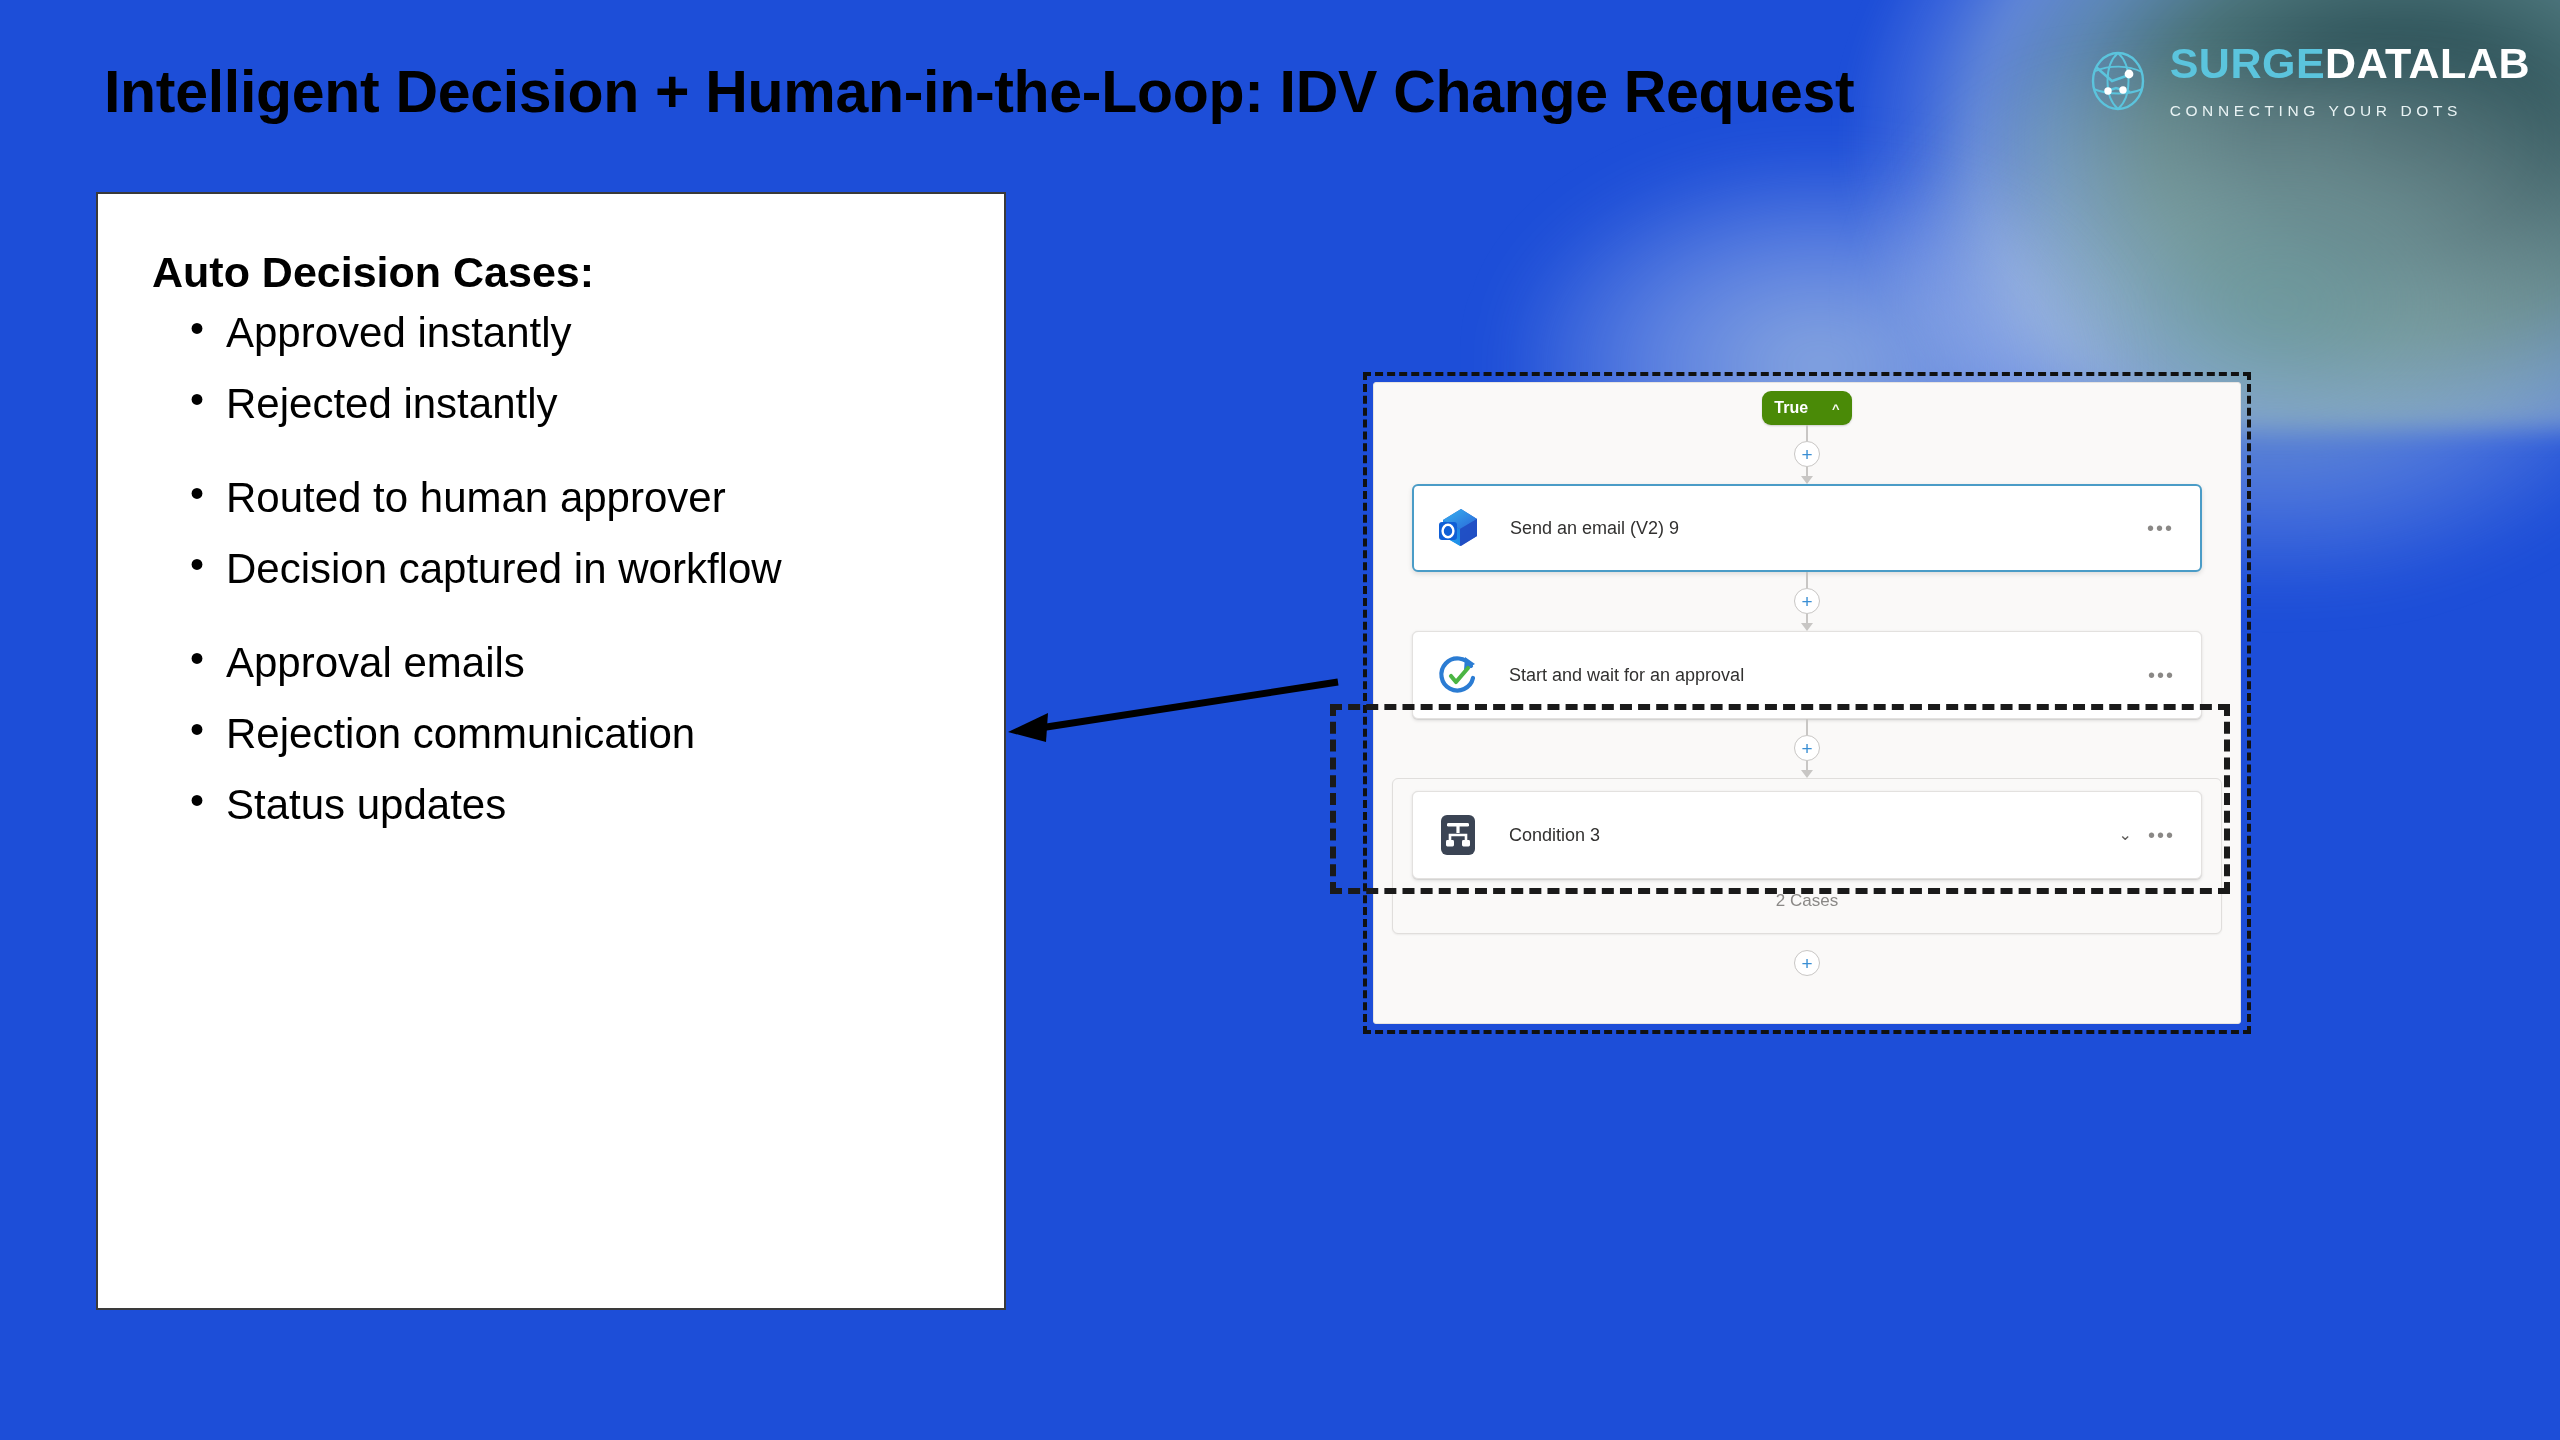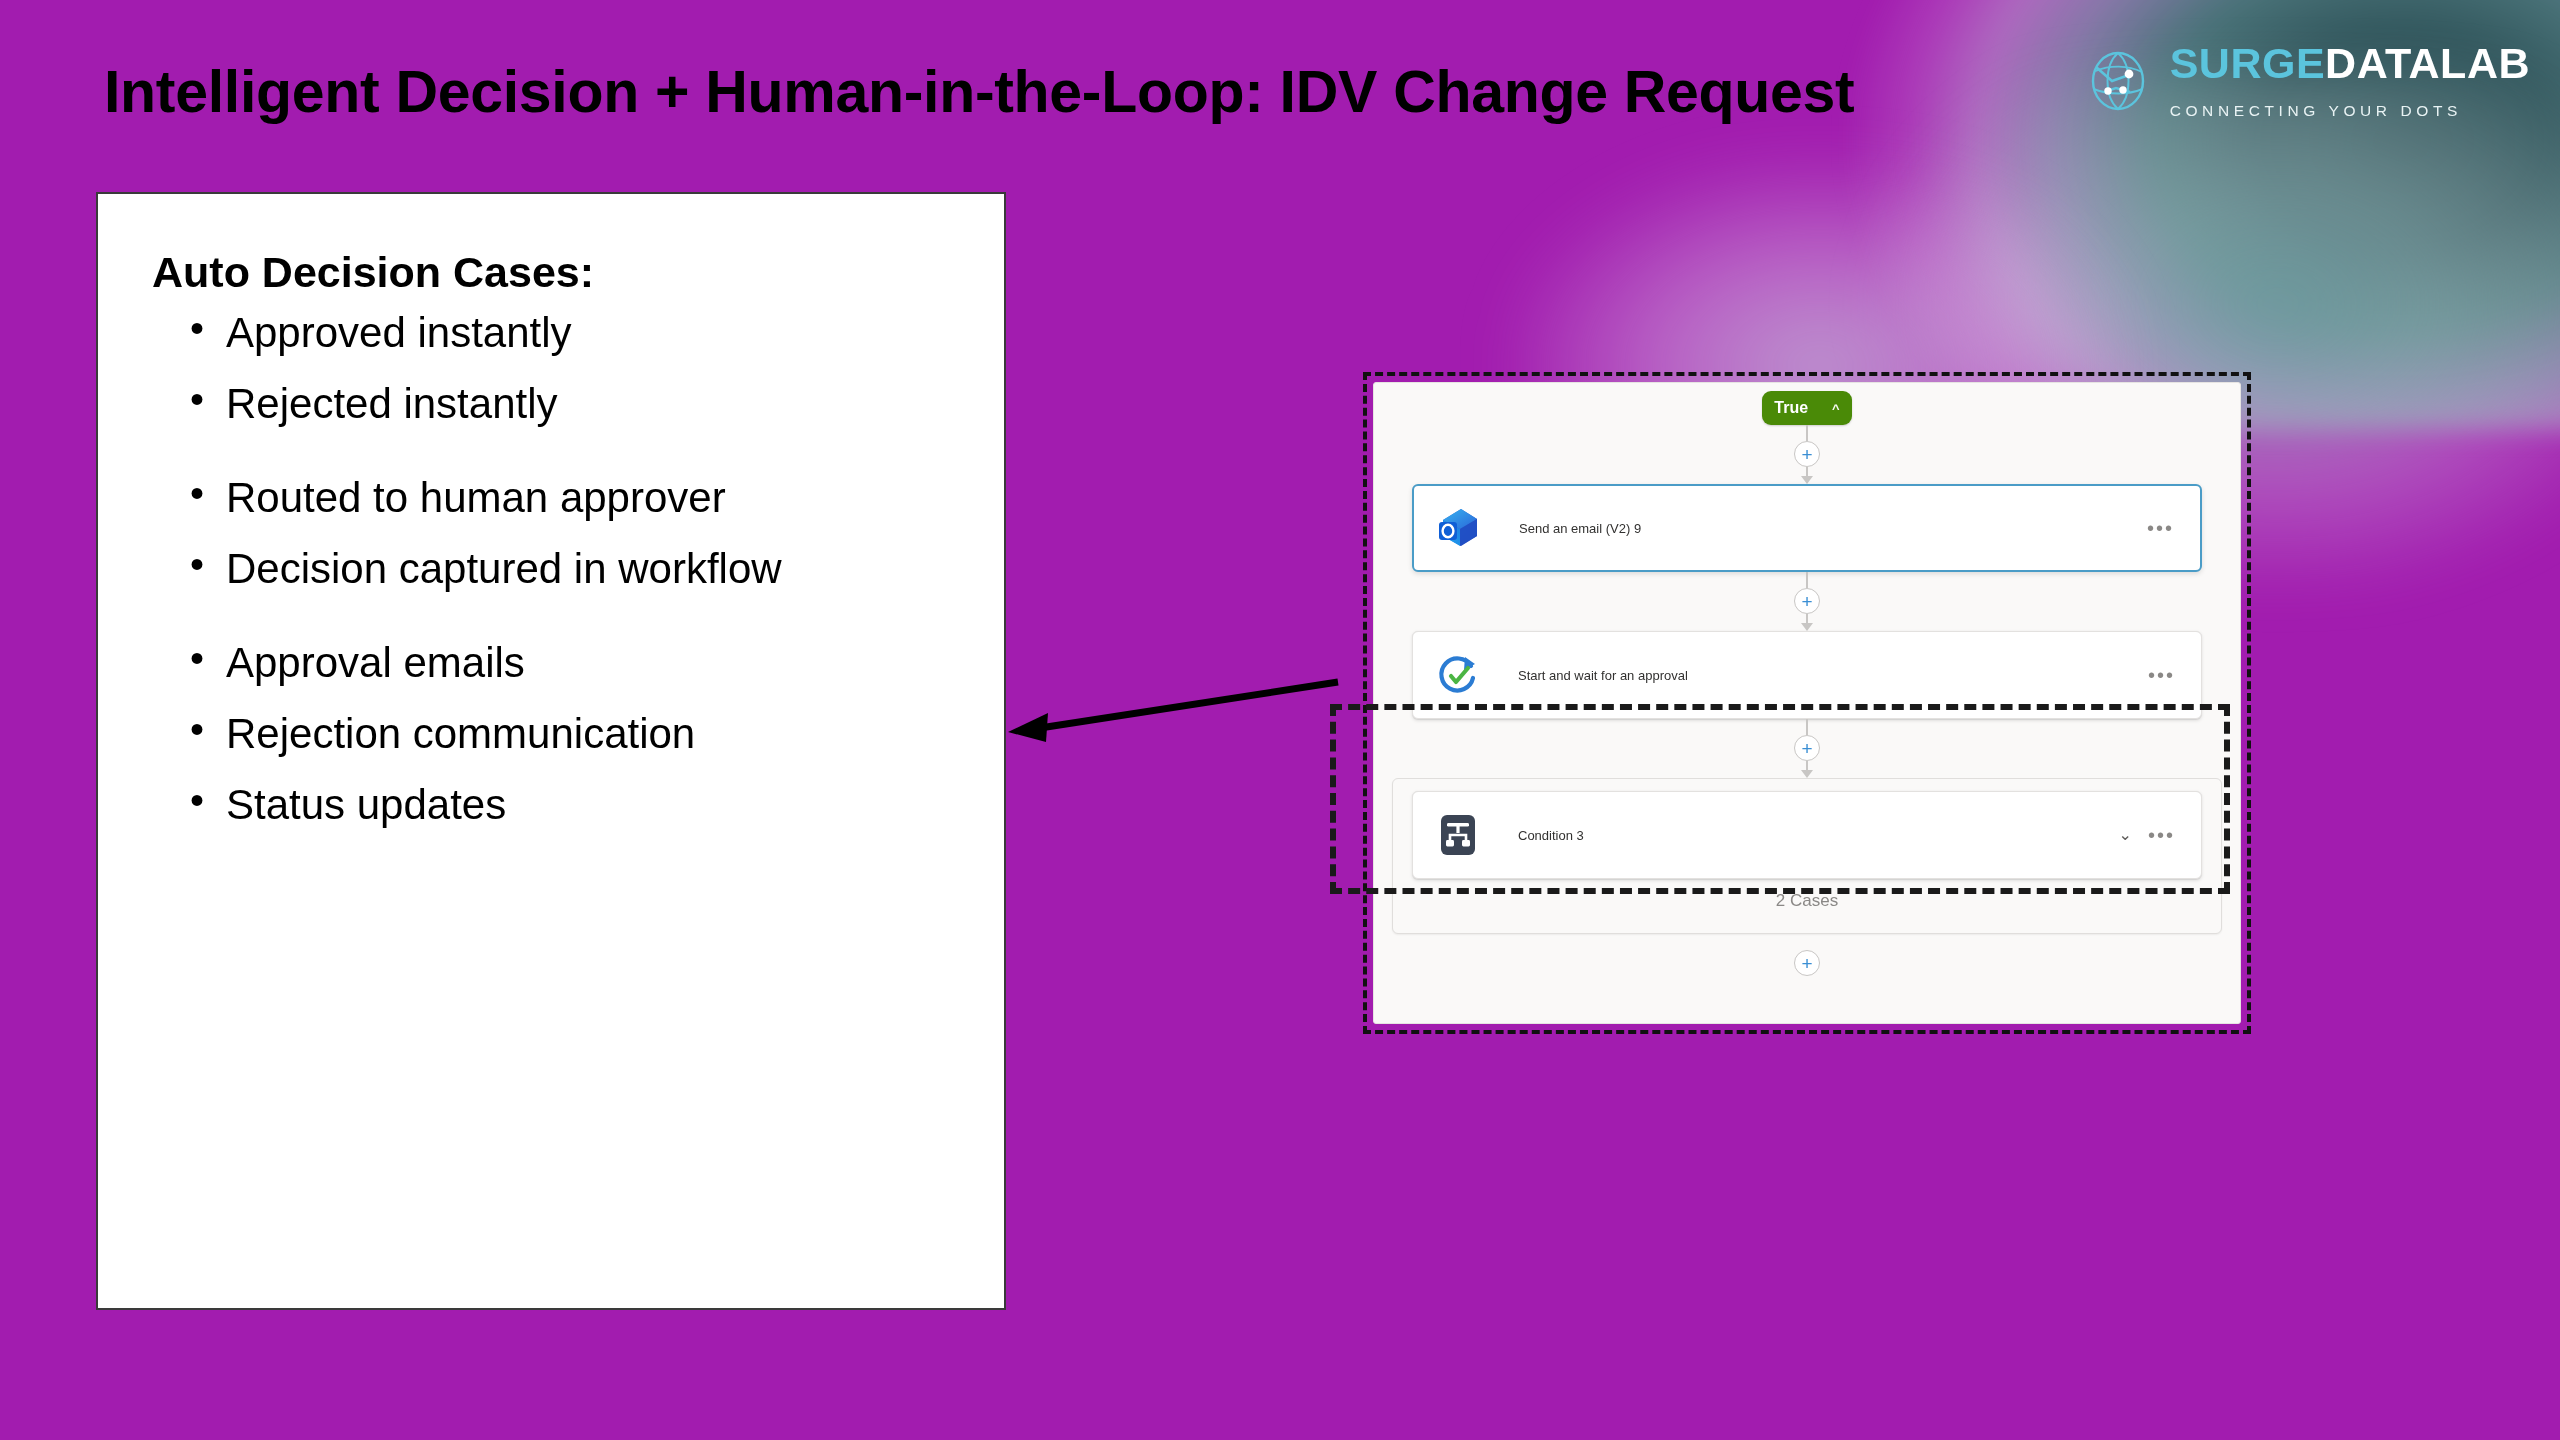--- a/index.html
+++ b/index.html
@@ -5,21 +5,21 @@
   * { box-sizing: border-box; margin: 0; padding: 0; }
   html, body {
     width: 2560px; height: 1440px;
     background: #ffffff;
     font-family: "Liberation Sans", sans-serif;
     overflow: hidden;
   }
   #slide {
     position: relative;
     width: 2560px; height: 1440px;
-    background: #a21caf;
+    background: #1d4ed8;
     overflow: hidden;
   }
 
   
   .blob {
     position: absolute;
     pointer-events: none;
   }
   .blob-a {
     top: -330px; right: -210px;
@@ -218,22 +218,22 @@
     align-items: center;
     padding: 0 26px 0 22px;
     box-shadow: 0 1.6px 3.6px rgba(0,0,0,0.10), 0 0.3px 0.9px rgba(0,0,0,0.08);
   }
   .card.selected {
     border: 2px solid #4a9cc7;
     box-shadow: 0 2px 5px rgba(0,0,0,0.12);
   }
   .card-icon { width: 46px; height: 46px; flex: 0 0 46px; }
   .card-label {
-    margin-left: 37px;
-    font-size: 13px;
+    margin-left: 28px;
+    font-size: 18px;
     color: #323130;
     font-weight: 400;
     flex: 1;
     white-space: nowrap;
   }
   .card-actions { display: flex; align-items: center; gap: 16px; }
   .chev-down { color: #605e5c; font-size: 16px; line-height: 1; }
   .dots { color: #8a8886; font-size: 20px; letter-spacing: 2px; line-height: 1; }
 
   .scope-box {

